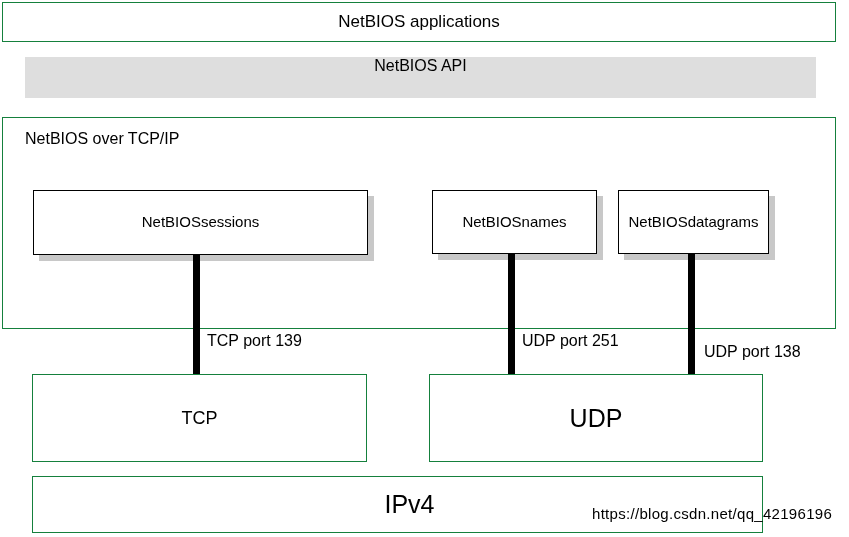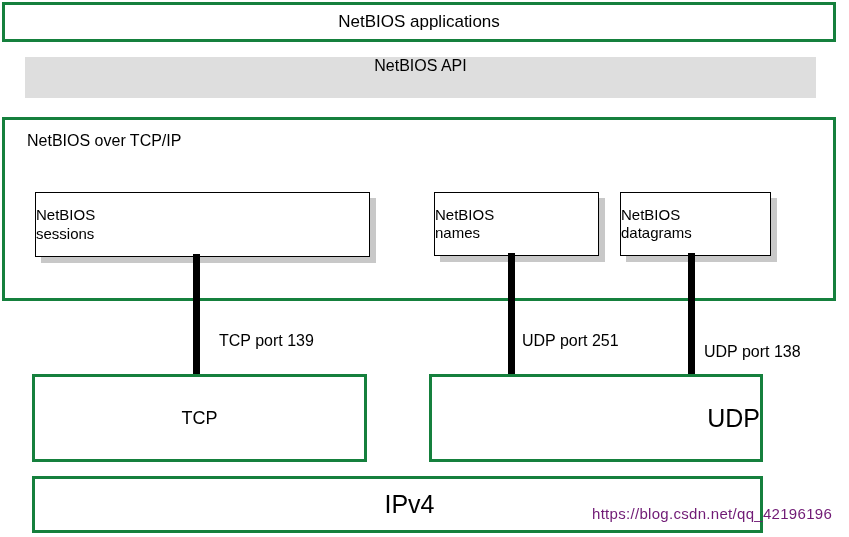--- a/index.html
+++ b/index.html
@@ -18,32 +18,33 @@
     height: 537px;
     background: #ffffff;
     overflow: hidden;
   }
 
   
   .abox {
     position: absolute;
     box-sizing: border-box;
     background: #ffffff;
-    border: 3px solid #15803d;
+    border: 1px solid #15803d;
   }
 
   
   .shadow-box {
     position: absolute;
     box-sizing: border-box;
     background: #ffffff;
     border: 1px solid #000000;
     box-shadow: 6px 6px 0 0 #c8c8c8;
     display: flex;
-    flex-direction: column;
+    flex-direction: row;
+    align-items: center;
     justify-content: center;
     line-height: 1.22;
   }
 
   .centered {
     display: flex;
     align-items: center;
     justify-content: center;
   }
 
@@ -60,21 +61,21 @@
     border: none;
     box-sizing: border-box;
     display: flex;
     align-items: flex-start;
     justify-content: center;
     font-size: 16px;
     margin-left: 23px;
   }
 
   #nbt-container {
-    left: 2px; top: 117px; width: 834px; height: 184px;
+    left: 2px; top: 117px; width: 834px; height: 212px;
   }
 
   #nbt-title {
     position: absolute;
     left: 22px; top: 12px;
     font-size: 16px;
     white-space: nowrap;
   }
 
   #sessions-box { left: 30px;  top: 72px; width: 335px; height: 65px; font-size: 15px; }
@@ -90,33 +91,33 @@
   #conn-tcp139  { left: 193px; top: 254px; height: 122px; }
   #conn-udp137  { left: 508px; top: 253px; height: 123px; }
   #conn-udp138  { left: 688px; top: 253px; height: 123px; }
 
   
   .port-label {
     position: absolute;
     font-size: 16px;
     white-space: nowrap;
   }
-  #label-tcp139 { left: 207px; top: 332px; margin-left: 12px; }
+  #label-tcp139 { left: 207px; top: 332px; }
   #label-udp137 { left: 522px; top: 332px; }
   #label-udp138 { left: 704px; top: 343px; }
 
   #tcp-box  { left: 32px;  top: 374px; width: 335px; height: 88px; font-size: 18px; }
-  #udp-box  { left: 429px; top: 374px; width: 334px; height: 88px; font-size: 25px; justify-content: flex-end; }
+  #udp-box  { left: 429px; top: 374px; width: 334px; height: 88px; font-size: 25px; }
   #ipv4-box { left: 32px;  top: 476px; width: 731px; height: 57px; font-size: 25px; padding-left: 24px; }
 
   #watermark {
     position: absolute;
     left: 592px; top: 505px;
     font-size: 15px;
-    color: #701a75;
+    color: #000000;
     letter-spacing: 0.3px;
     white-space: nowrap;
     pointer-events: none;
     user-select: none;
   }
 </style>
 </head>
 <body>
 
 <div id="diagram">

